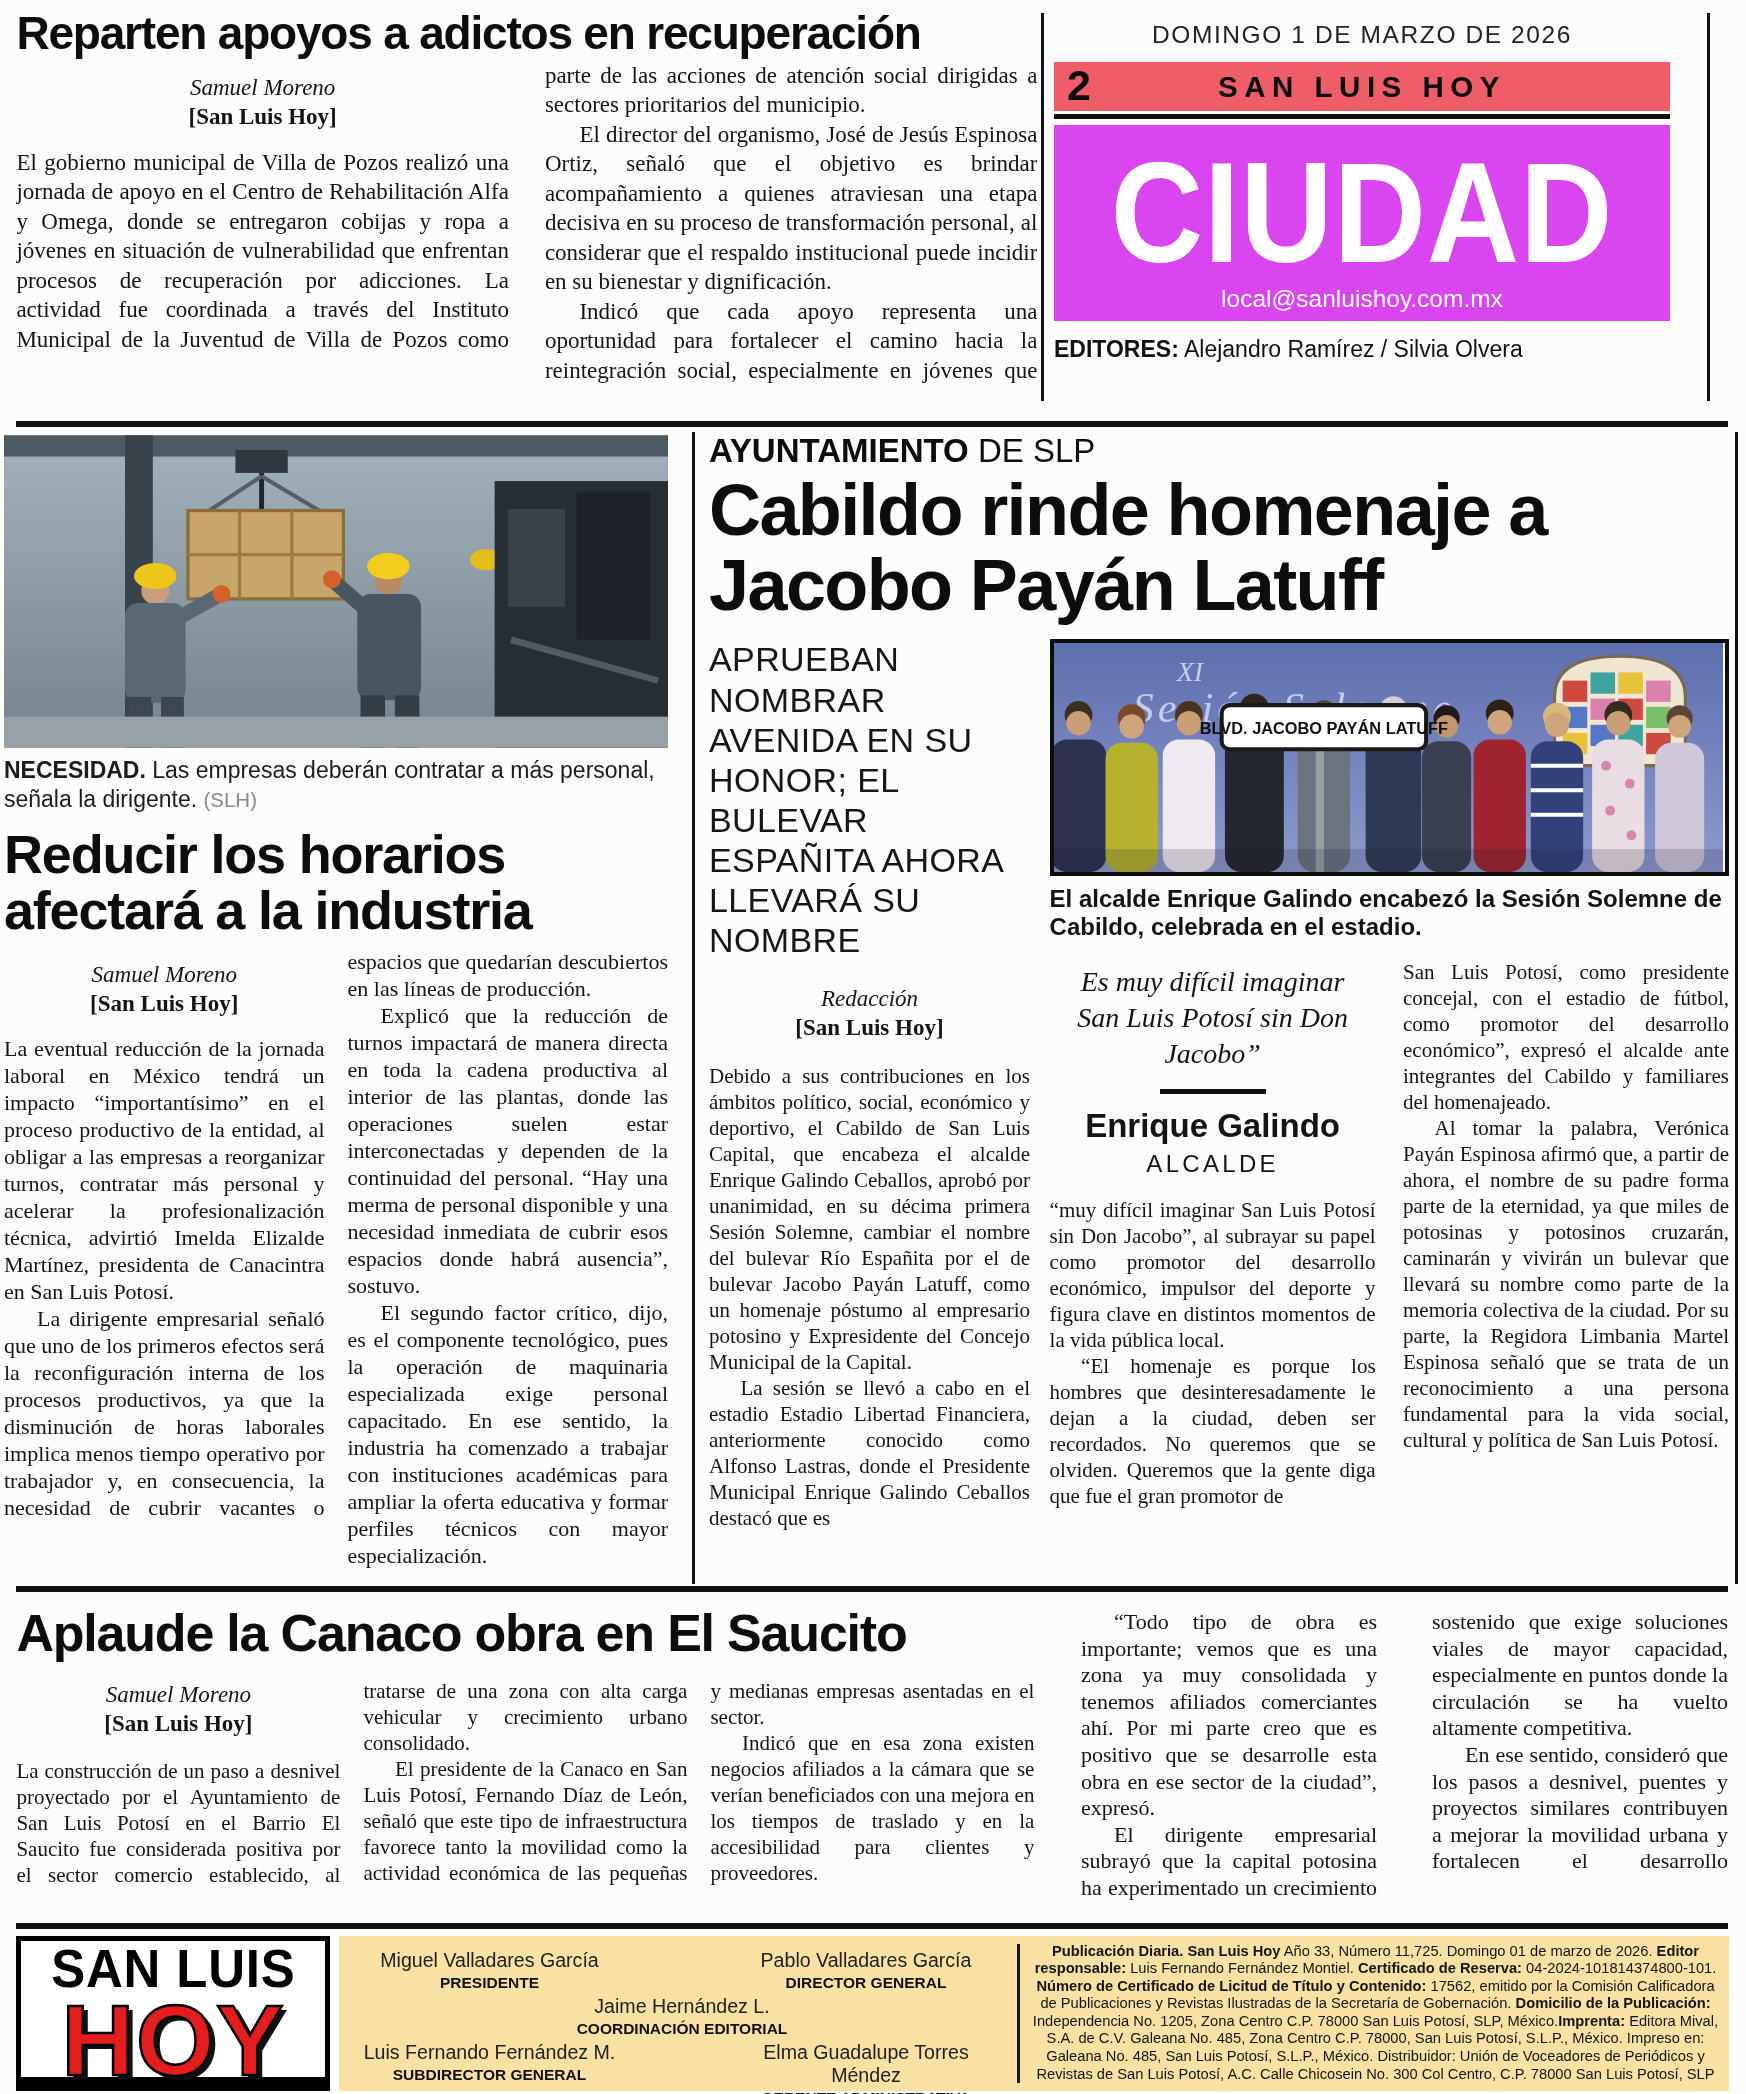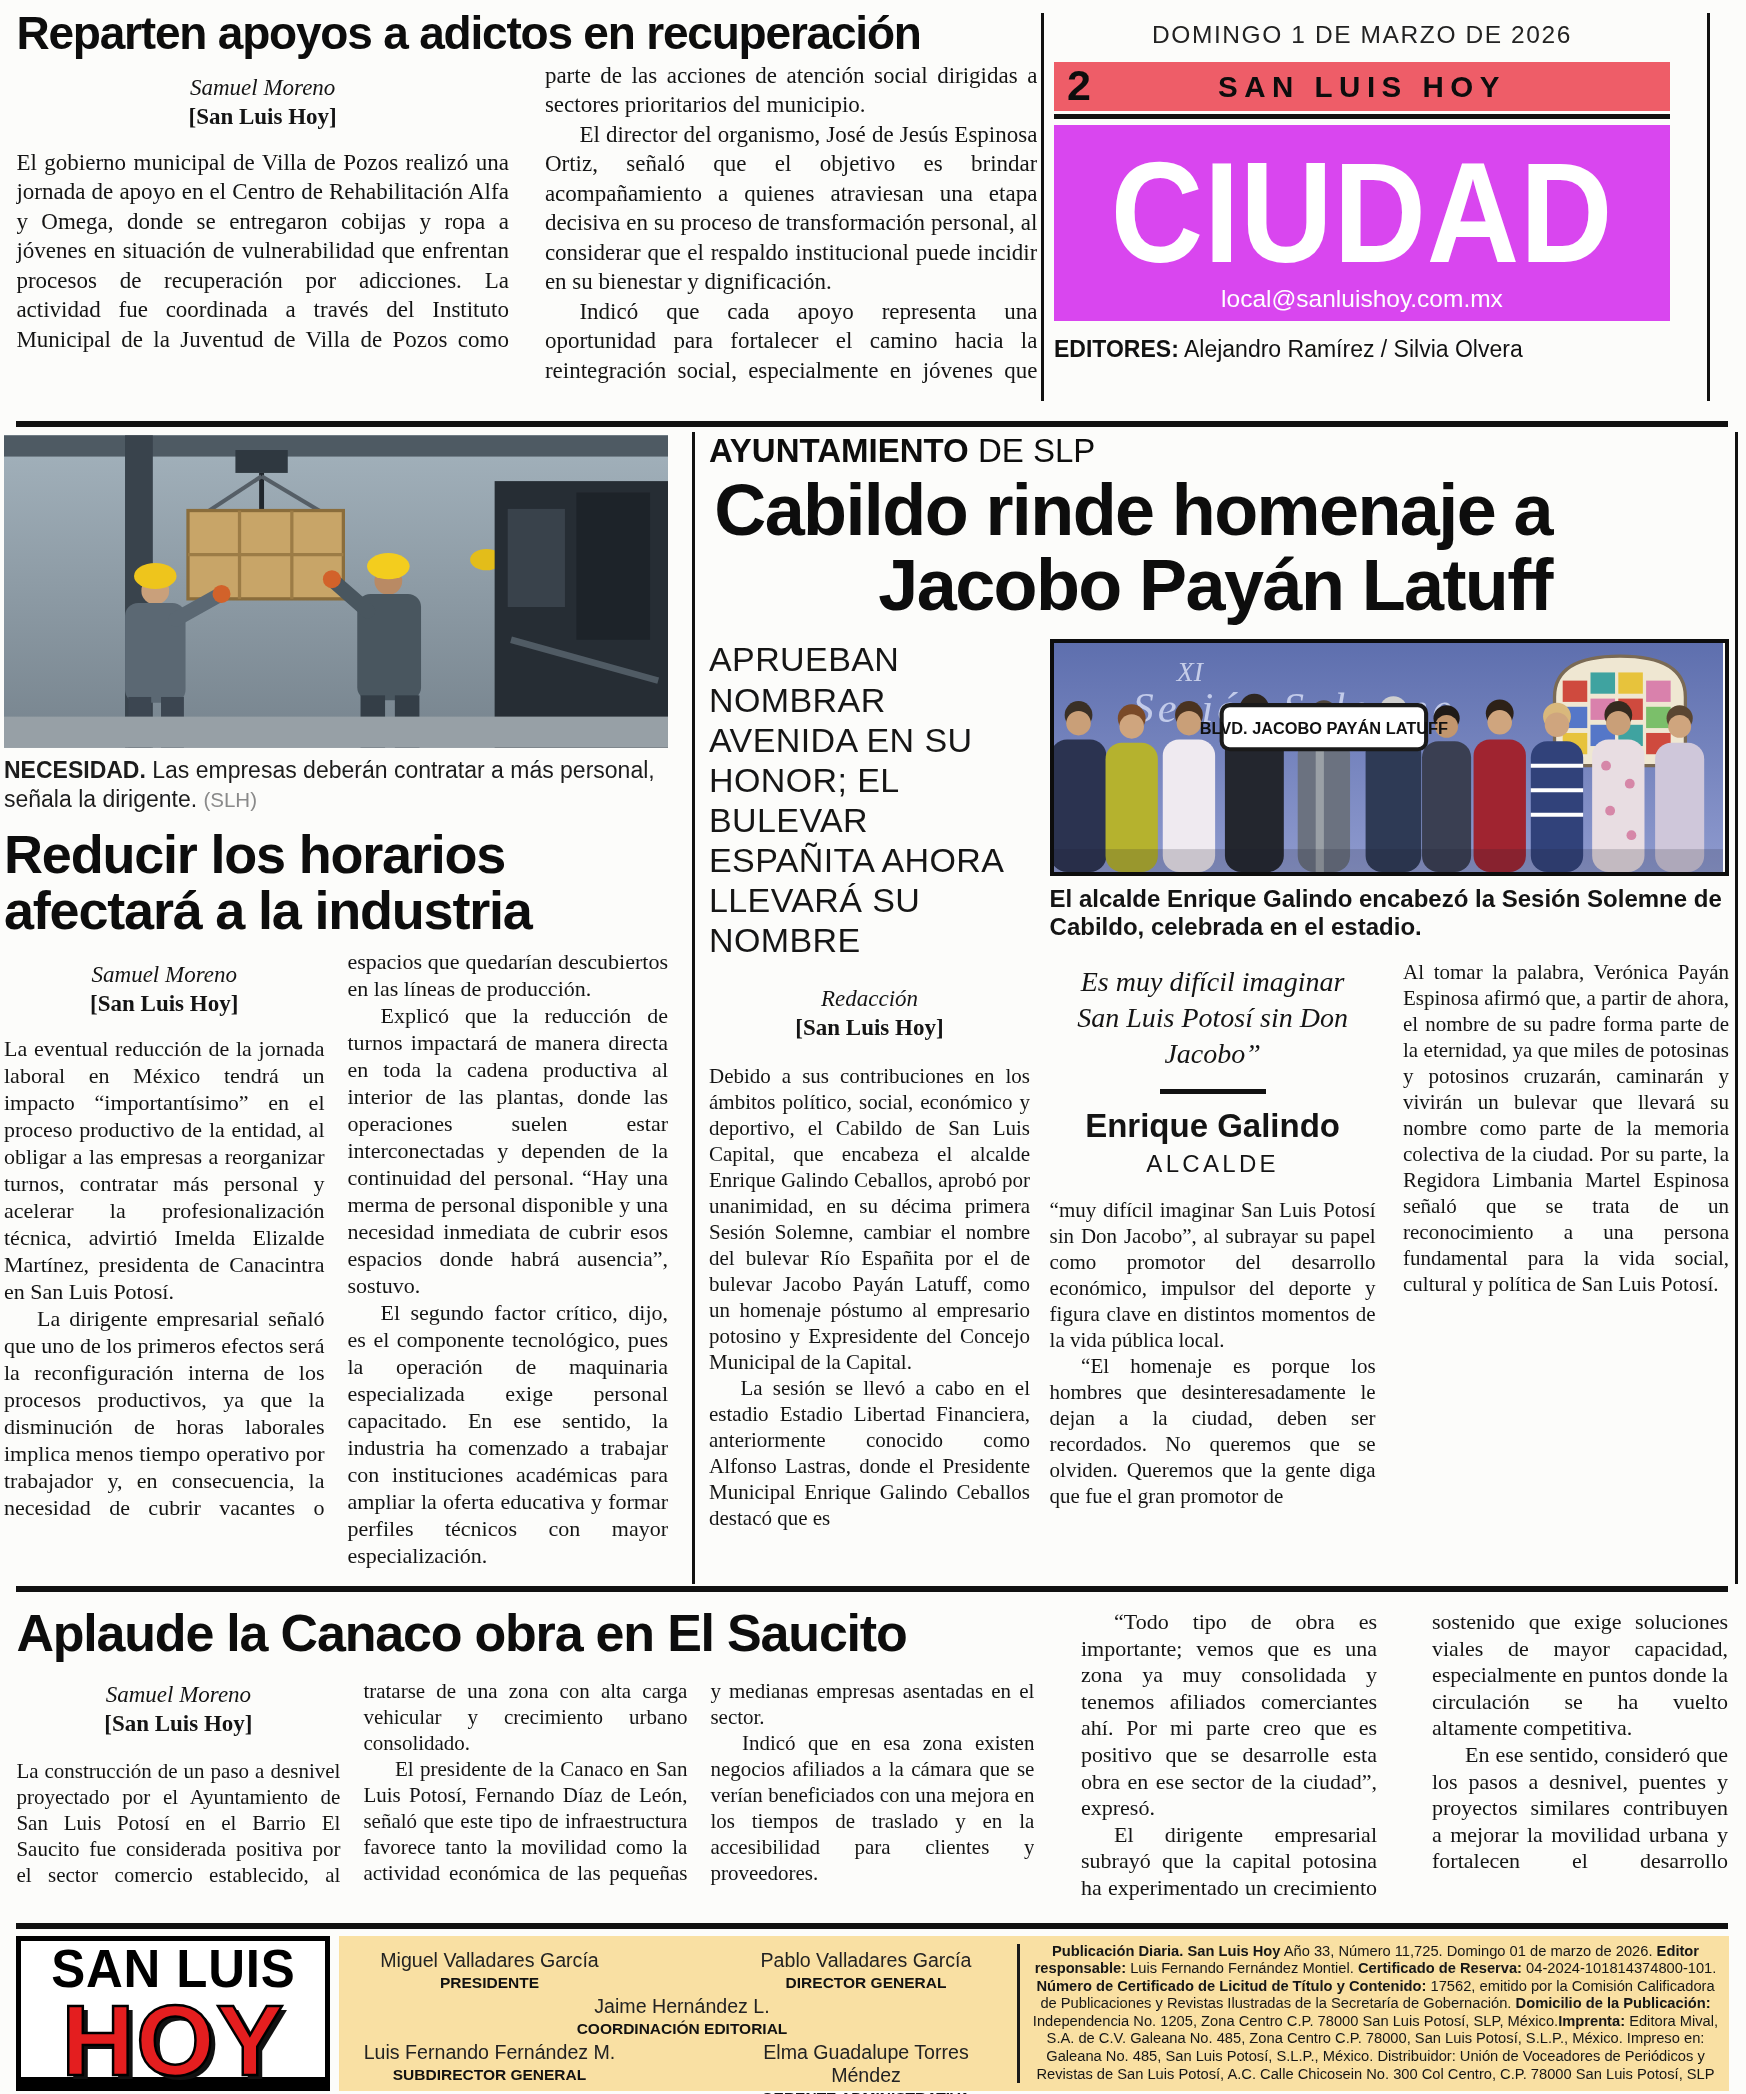--- a/index.html
+++ b/index.html
@@ -42,21 +42,21 @@
   .photo-ind{width:664px;height:313px;display:block;}
   .caption{font-family:"Liberation Sans",sans-serif;font-size:23px;line-height:29px;color:#1c1c1c;margin-top:8.2px;}
   .caption .lead{font-weight:bold;}
   .caption .credit{color:#8a8a8a;font-size:20.5px;}
   .art-hora .headline{font-size:54px;margin-top:11.5px;}
   .hora-cols{margin-top:9.8px;column-count:2;column-gap:23px;height:622px;overflow:hidden;
              font-size:22px;line-height:27px;}
   .art-cab{position:absolute;left:709px;top:432px;width:1020px;}
   .kicker{font-family:"Liberation Sans",sans-serif;font-size:33px;color:#0d0d0d;}
   .kicker .kb{font-weight:bold;}
-  .art-cab .headline{font-size:72px;letter-spacing:-1.6px;max-width:843px;margin-top:3.3px;text-align:right;}
+  .art-cab .headline{font-size:72px;letter-spacing:-1.6px;max-width:843px;margin-top:3.3px;}
   .cab-row{display:flex;gap:19.6px;margin-top:16.4px;}
   .cab-colA{width:321px;flex:0 0 321px;}
   .deck{font-family:"Liberation Sans",sans-serif;font-size:34px;line-height:1.18;color:#161616;letter-spacing:0.4px;}
   .cab-colA .byline{margin:24.5px 0 21px;}
   .cab-body{font-size:21px;line-height:26px;}
   .cab-right{flex:1;}
   .photo-cab-frame{border:4.9px solid #0d0d0d;}
   .photo-cab{width:669px;height:229px;display:block;}
   .cab-caption{font-family:"Liberation Sans",sans-serif;font-weight:bold;font-size:24px;line-height:28px;margin:8.2px 0 18px;}
   .cab-cols{display:flex;justify-content:space-between;}
@@ -315,20 +315,21 @@
             <div class="pullquote">Es muy difícil imaginar San Luis Potosí sin Don Jacobo”</div>
             <div class="pq-rule"></div>
             <div class="pq-name">Enrique Galindo</div>
             <div class="pq-role">ALCALDE</div>
             <div class="cols cab-body">
                 <p>“muy difícil imaginar San Luis Potosí sin Don Jacobo”, al subrayar su papel como promotor del desarrollo económico, impulsor del deporte y figura clave en distintos momentos de la vida pública local.</p>
                 <p>“El homenaje es porque los hombres que desinteresadamente le dejan a la ciudad, deben ser recordados. No queremos que se olviden. Queremos que la gente diga que fue el gran promotor de</p>
               </div>
           </div>
           <div class="cab-colC cols cab-body">
+              <p>San Luis Potosí, como presidente concejal, con el estadio de fútbol, como promotor del desarrollo económico”, expresó el alcalde ante integrantes del Cabildo y familiares del homenajeado.</p>
               <p>Al tomar la palabra, Verónica Payán Espinosa afirmó que, a partir de ahora, el nombre de su padre forma parte de la eternidad, ya que miles de potosinas y potosinos cruzarán, caminarán y vivirán un bulevar que llevará su nombre como parte de la memoria colectiva de la ciudad. Por su parte, la Regidora Limbania Martel Espinosa señaló que se trata de un reconocimiento a una persona fundamental para la vida social, cultural y política de San Luis Potosí.</p>
             </div>
         </div>
       </div>
     </div>
   </div>
 
   <div class="hrule" style="left:16.4px;top:1586px;width:1712px;"></div>
 
   <div class="art-can-left">

